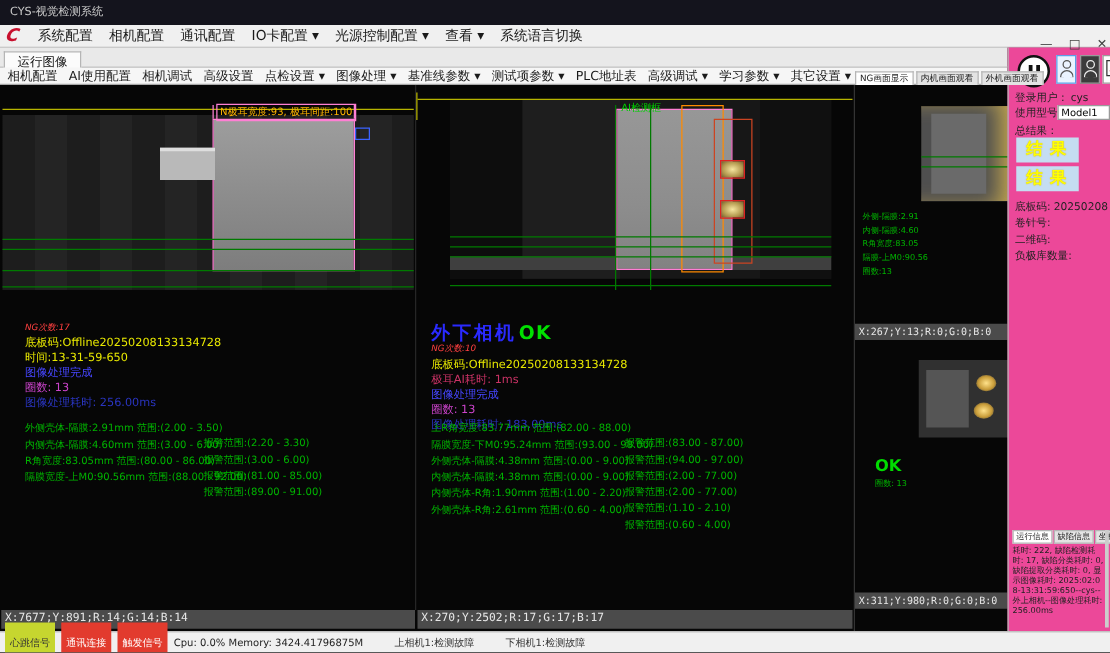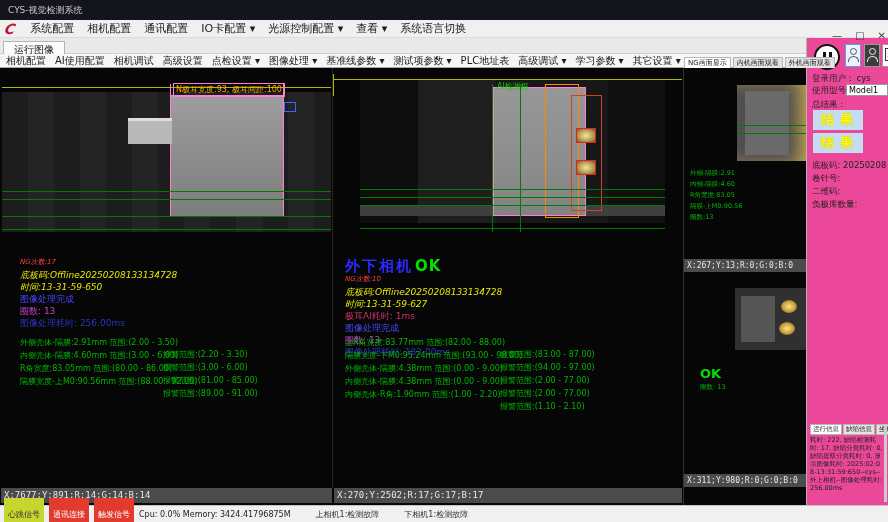--- a/index.html
+++ b/index.html
@@ -66,21 +66,21 @@
   .overlay-label { position:absolute; left:173px; top:15px; width:112px; height:14px;
       border:1px solid #ff7fd4; color:#ffb400; font-size:8px; line-height:12px; padding-left:2px;
       white-space:nowrap; overflow:hidden; }
   .ai-label { position:absolute; left:497px; top:13px; color:#00d000; font-size:8px; }
 
   
   .camtext { position:absolute; width:315px; }
   .cam-title { font-size:15px; font-weight:bold; letter-spacing:2px; color:#2a2aff; line-height:17px; white-space:nowrap; }
   .cam-title .ok { color:#00e000; letter-spacing:1px; margin-left:2px; }
   .t-ng   { color:#ff4040; font-size:7px; line-height:8px;font-style:italic; }
-  .t-y    { color:#e8e800; font-size:9px; line-height:12px;font-style:italic; }
+  .t-y    { color:#e8e800; font-size:9px; line-height:12px; }
   .t-blue { color:#4646ff; font-size:9px; line-height:12px; }
   .t-loop { color:#cc44cc; font-size:9px; line-height:12px; }
   .t-el   { color:#2a35c0; font-size:9px; line-height:12px; }
   .t-ai   { color:#cc3366; font-size:9px; line-height:12px; }
 
   .meas { position:absolute; }
   .meas-row { position:relative; height:13px; font-size:8px; color:#00b400; white-space:nowrap; }
   .meas-alarm { position:absolute; top:12px; }
   .al-left .meas-alarm { left:143px; }
   .al-mid  .meas-alarm { left:155px; }
@@ -257,21 +257,20 @@
     <div class="hline" style="left:360px;top:129px;width:305px;background:#007a00;"></div>
     <div class="hline" style="left:360px;top:137px;width:305px;background:#007a00;"></div>
     <div class="hline" style="left:360px;top:160px;width:305px;background:#007a00;"></div>
 
     <div class="camtext" style="left:345px;top:190px;">
       <div class="cam-title">
         <span>外下相机</span><span class="ok">OK</span>
       </div>
       <div class="t-ng">NG次数:10</div>
       <div class="t-y" style="margin-top:3px;">底板码:Offline20250208133134728</div>
-      <div class="t-y">时间:13-31-59-627</div>
       <div class="t-ai">极耳AI耗时: 1ms</div>
       <div class="t-blue">图像处理完成</div>
       <div class="t-loop">圈数: 13</div>
       <div class="t-el">图像处理耗时: 183.00ms</div>
     </div>
 
     <div class="meas al-mid" style="left:345px;top:269px;">
       <div class="meas-row">
         <span>上R角宽度:83.77mm 范围:(82.00 - 88.00)</span>
         <span class="meas-alarm">报警范围:(83.00 - 87.00)</span>
@@ -284,20 +283,24 @@
         <span>外侧壳体-隔膜:4.38mm 范围:(0.00 - 9.00)</span>
         <span class="meas-alarm">报警范围:(2.00 - 77.00)</span>
       </div>
       <div class="meas-row">
         <span>内侧壳体-隔膜:4.38mm 范围:(0.00 - 9.00)</span>
         <span class="meas-alarm">报警范围:(2.00 - 77.00)</span>
       </div>
       <div class="meas-row">
         <span>内侧壳体-R角:1.90mm 范围:(1.00 - 2.20)</span>
         <span class="meas-alarm">报警范围:(1.10 - 2.10)</span>
+      </div>
+      <div class="meas-row">
+        <span>外侧壳体-R角:2.61mm 范围:(0.60 - 4.00)</span>
+        <span class="meas-alarm">报警范围:(0.60 - 4.00)</span>
       </div>
     </div>
 
     <div class="coords" style="left:334px;top:420px;width:348px;">X:270;Y:2502;R:17;G:17;B:17</div>
 
     <div class="img-stop">
       <div class="inner"></div>
     </div>
     <div class="hline" style="left:737px;top:57px;width:71px;background:#007a00;"></div>
     <div class="hline" style="left:737px;top:65px;width:71px;background:#007a00;"></div>

